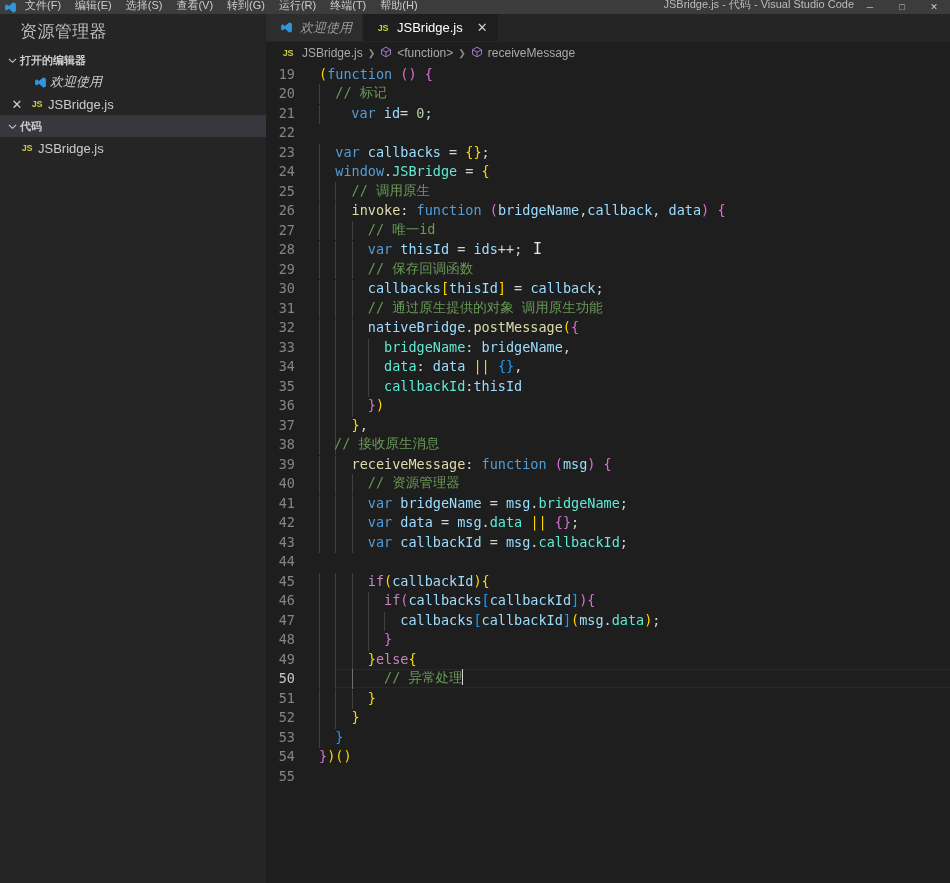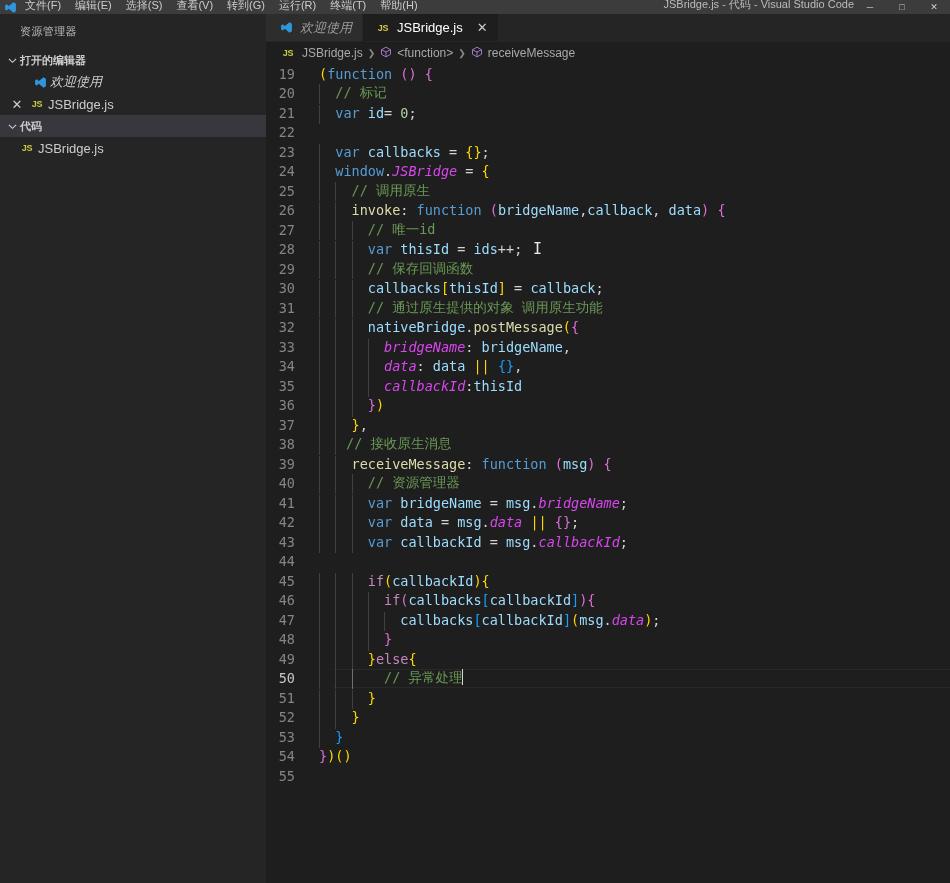--- a/index.html
+++ b/index.html
@@ -42,21 +42,21 @@
   .win-ctrl span { flex:1; display:flex; align-items:center; justify-content:center;
     font-size:9px; color:#cccccc; }
 
   
   .sidebar {
     position:absolute; left:0; top:14px; width:266px; height:869px;
     background:#252526;
   }
   .sidebar-title {
     height:35px; line-height:35px; padding-left:20px;
-    font-size:11px; color:#bbbbbb; letter-spacing:.4px;
+    font-size:17px; color:#bbbbbb; letter-spacing:.4px;
   }
   .section-header {
     height:22px; display:flex; align-items:center;
     font-size:11px; font-weight:bold; color:#cccccc;
     padding-left:4px; user-select:none;
   }
   .section-header.active { background:#37373d; }
   .twisty {
     width:16px; height:22px; display:flex; align-items:center; justify-content:center;
     flex:0 0 auto;
@@ -140,21 +140,21 @@
   }
   .guide.active { background:#707070; }
 
   
   .t-kw      { color:#569cd6; }  
   .t-ctrl    { color:#c586c0; }  
   .t-cmt     { color:#6a9955; }
   .t-num     { color:#b5cea8; }
   .t-var     { color:#9cdcfe; }
   .t-fn      { color:#dcdcaa; }
-  .t-prop    { color:#d946ef;font-style:italic; }
+  .t-prop    { color:#5eead4; }
   .t-p1      { color:#ffd700; }
   .t-p2      { color:#da70d6; }
   .t-p3      { color:#179fff; }
   .t-plain   { color:#d4d4d4; }
 
   .caret {
     display:inline-block; width:1px; height:16px; background:#d4d4d4;
     vertical-align:-3px;
   }
   .ibeam {
@@ -282,38 +282,38 @@
               <path d="M2 5l6 3 6-3M8 8v6.5" stroke="#b180d7" stroke-width="1.2" fill="none"></path>
             </svg>
         </span>
         <span>receiveMessage</span>
       </span>
     </div>
 
     <div class="code-wrap" id="code-wrap">
         <div class="code-line"><span class="ln">19</span><span class="code-text"><span style="padding-left: 0px; position: relative;"><span class="t-p1">(</span><span class="t-kw">function</span><span class="t-plain"> </span><span class="t-p2">(</span><span class="t-p2">)</span><span class="t-plain"> </span><span class="t-p2">{</span></span></span></div>
         <div class="code-line"><span class="ln">20</span><span class="code-text"><span class="guide" style="left: 0px;"></span><span style="padding-left: 16.26px; position: relative;"><span class="t-cmt">// 标记</span></span></span></div>
-        <div class="code-line"><span class="ln">21</span><span class="code-text"><span class="guide" style="left: 0px;"></span><span style="padding-left: 16.26px; position: relative;"><span class="t-kw">var</span><span class="t-plain"> </span><span class="t-var">id</span><span class="t-plain">= </span><span class="t-num">0</span><span class="t-plain">;</span></span></span></div>
+        <div class="code-line"><span class="ln">21</span><span class="code-text"><span class="guide" style="left: 0px;"></span><span style="padding-left: 16.26px; position: relative; margin-left: 16px;"><span class="t-kw">var</span><span class="t-plain"> </span><span class="t-var">id</span><span class="t-plain">= </span><span class="t-num">0</span><span class="t-plain">;</span></span></span></div>
         <div class="code-line"><span class="ln">22</span></div>
         <div class="code-line"><span class="ln">23</span><span class="code-text"><span class="guide" style="left: 0px;"></span><span style="padding-left: 16.26px; position: relative;"><span class="t-kw">var</span><span class="t-plain"> </span><span class="t-var">callbacks</span><span class="t-plain"> = </span><span class="t-p1">{</span><span class="t-p1">}</span><span class="t-plain">;</span></span></span></div>
         <div class="code-line"><span class="ln">24</span><span class="code-text"><span class="guide" style="left: 0px;"></span><span style="padding-left: 16.26px; position: relative;"><span class="t-kw">window</span><span class="t-plain">.</span><span class="t-prop">JSBridge</span><span class="t-plain"> = </span><span class="t-p1">{</span></span></span></div>
         <div class="code-line"><span class="ln">25</span><span class="code-text"><span class="guide" style="left: 0px;"></span><span class="guide" style="left: 16.26px;"></span><span style="padding-left: 32.52px; position: relative;"><span class="t-cmt">// 调用原生</span></span></span></div>
         <div class="code-line"><span class="ln">26</span><span class="code-text"><span class="guide" style="left: 0px;"></span><span class="guide" style="left: 16.26px;"></span><span style="padding-left: 32.52px; position: relative;"><span class="t-fn">invoke</span><span class="t-plain">: </span><span class="t-kw">function</span><span class="t-plain"> </span><span class="t-p2">(</span><span class="t-var">bridgeName</span><span class="t-plain">,</span><span class="t-var">callback</span><span class="t-plain">, </span><span class="t-var">data</span><span class="t-p2">)</span><span class="t-plain"> </span><span class="t-p2">{</span></span></span></div>
         <div class="code-line"><span class="ln">27</span><span class="code-text"><span class="guide" style="left: 0px;"></span><span class="guide" style="left: 16.26px;"></span><span class="guide" style="left: 32.52px;"></span><span style="padding-left: 48.78px; position: relative;"><span class="t-cmt">// 唯一id</span></span></span></div>
         <div class="code-line"><span class="ln">28</span><span class="code-text"><span class="guide" style="left: 0px;"></span><span class="guide" style="left: 16.26px;"></span><span class="guide" style="left: 32.52px;"></span><span style="padding-left: 48.78px; position: relative;"><span class="t-kw">var</span><span class="t-plain"> </span><span class="t-var">thisId</span><span class="t-plain"> = </span><span class="t-var">ids</span><span class="t-plain">++</span><span class="t-plain">;</span></span></span></div>
         <div class="code-line"><span class="ln">29</span><span class="code-text"><span class="guide" style="left: 0px;"></span><span class="guide" style="left: 16.26px;"></span><span class="guide" style="left: 32.52px;"></span><span style="padding-left: 48.78px; position: relative;"><span class="t-cmt">// 保存回调函数</span></span></span></div>
         <div class="code-line"><span class="ln">30</span><span class="code-text"><span class="guide" style="left: 0px;"></span><span class="guide" style="left: 16.26px;"></span><span class="guide" style="left: 32.52px;"></span><span style="padding-left: 48.78px; position: relative;"><span class="t-var">callbacks</span><span class="t-p1">[</span><span class="t-var">thisId</span><span class="t-p1">]</span><span class="t-plain"> = </span><span class="t-var">callback</span><span class="t-plain">;</span></span></span></div>
         <div class="code-line"><span class="ln">31</span><span class="code-text"><span class="guide" style="left: 0px;"></span><span class="guide" style="left: 16.26px;"></span><span class="guide" style="left: 32.52px;"></span><span style="padding-left: 48.78px; position: relative;"><span class="t-cmt">// 通过原生提供的对象 调用原生功能</span></span></span></div>
         <div class="code-line"><span class="ln">32</span><span class="code-text"><span class="guide" style="left: 0px;"></span><span class="guide" style="left: 16.26px;"></span><span class="guide" style="left: 32.52px;"></span><span style="padding-left: 48.78px; position: relative;"><span class="t-var">nativeBridge</span><span class="t-plain">.</span><span class="t-fn">postMessage</span><span class="t-p1">(</span><span class="t-p2">{</span></span></span></div>
         <div class="code-line"><span class="ln">33</span><span class="code-text"><span class="guide" style="left: 0px;"></span><span class="guide" style="left: 16.26px;"></span><span class="guide" style="left: 32.52px;"></span><span class="guide" style="left: 48.78px;"></span><span style="padding-left: 65.04px; position: relative;"><span class="t-prop">bridgeName</span><span class="t-plain">: </span><span class="t-var">bridgeName</span><span class="t-plain">,</span></span></span></div>
         <div class="code-line"><span class="ln">34</span><span class="code-text"><span class="guide" style="left: 0px;"></span><span class="guide" style="left: 16.26px;"></span><span class="guide" style="left: 32.52px;"></span><span class="guide" style="left: 48.78px;"></span><span style="padding-left: 65.04px; position: relative;"><span class="t-prop">data</span><span class="t-plain">: </span><span class="t-var">data</span><span class="t-plain"> </span><span class="t-p1">||</span><span class="t-plain"> </span><span class="t-p3">{</span><span class="t-p3">}</span><span class="t-plain">,</span></span></span></div>
         <div class="code-line"><span class="ln">35</span><span class="code-text"><span class="guide" style="left: 0px;"></span><span class="guide" style="left: 16.26px;"></span><span class="guide" style="left: 32.52px;"></span><span class="guide" style="left: 48.78px;"></span><span style="padding-left: 65.04px; position: relative;"><span class="t-prop">callbackId</span><span class="t-plain">:</span><span class="t-var">thisId</span></span></span></div>
         <div class="code-line"><span class="ln">36</span><span class="code-text"><span class="guide" style="left: 0px;"></span><span class="guide" style="left: 16.26px;"></span><span class="guide" style="left: 32.52px;"></span><span style="padding-left: 48.78px; position: relative;"><span class="t-p2">}</span><span class="t-p1">)</span></span></span></div>
         <div class="code-line"><span class="ln">37</span><span class="code-text"><span class="guide" style="left: 0px;"></span><span class="guide" style="left: 16.26px;"></span><span style="padding-left: 32.52px; position: relative;"><span class="t-p1">}</span><span class="t-plain">,</span></span></span></div>
-        <div class="code-line"><span class="ln">38</span><span class="code-text"><span class="guide" style="left: 0px;"></span><span class="guide" style="left: 16.26px;"></span><span style="padding-left: 27px; position: relative;"><span class="t-cmt">// 接收原生消息</span></span></span></div>
+        <div class="code-line"><span class="ln">38</span><span class="code-text"><span class="guide" style="left: 0px;"></span><span class="guide" style="left: 16.26px;"></span><span style="padding-left: 15px; position: relative;"><span class="t-cmt">// 接收原生消息</span></span></span></div>
         <div class="code-line"><span class="ln">39</span><span class="code-text"><span class="guide" style="left: 0px;"></span><span class="guide" style="left: 16.26px;"></span><span style="padding-left: 32.52px; position: relative;"><span class="t-fn">receiveMessage</span><span class="t-plain">: </span><span class="t-kw">function</span><span class="t-plain"> </span><span class="t-p2">(</span><span class="t-var">msg</span><span class="t-p2">)</span><span class="t-plain"> </span><span class="t-p2">{</span></span></span></div>
         <div class="code-line"><span class="ln">40</span><span class="code-text"><span class="guide" style="left: 0px;"></span><span class="guide" style="left: 16.26px;"></span><span class="guide" style="left: 32.52px;"></span><span style="padding-left: 48.78px; position: relative;"><span class="t-cmt">// 资源管理器</span></span></span></div>
         <div class="code-line"><span class="ln">41</span><span class="code-text"><span class="guide" style="left: 0px;"></span><span class="guide" style="left: 16.26px;"></span><span class="guide" style="left: 32.52px;"></span><span style="padding-left: 48.78px; position: relative;"><span class="t-kw">var</span><span class="t-plain"> </span><span class="t-var">bridgeName</span><span class="t-plain"> = </span><span class="t-var">msg</span><span class="t-plain">.</span><span class="t-prop">bridgeName</span><span class="t-plain">;</span></span></span></div>
         <div class="code-line"><span class="ln">42</span><span class="code-text"><span class="guide" style="left: 0px;"></span><span class="guide" style="left: 16.26px;"></span><span class="guide" style="left: 32.52px;"></span><span style="padding-left: 48.78px; position: relative;"><span class="t-kw">var</span><span class="t-plain"> </span><span class="t-var">data</span><span class="t-plain"> = </span><span class="t-var">msg</span><span class="t-plain">.</span><span class="t-prop">data</span><span class="t-plain"> </span><span class="t-p1">||</span><span class="t-plain"> </span><span class="t-p2">{</span><span class="t-p2">}</span><span class="t-plain">;</span></span></span></div>
         <div class="code-line"><span class="ln">43</span><span class="code-text"><span class="guide" style="left: 0px;"></span><span class="guide" style="left: 16.26px;"></span><span class="guide" style="left: 32.52px;"></span><span style="padding-left: 48.78px; position: relative;"><span class="t-kw">var</span><span class="t-plain"> </span><span class="t-var">callbackId</span><span class="t-plain"> = </span><span class="t-var">msg</span><span class="t-plain">.</span><span class="t-prop">callbackId</span><span class="t-plain">;</span></span></span></div>
         <div class="code-line"><span class="ln">44</span></div>
         <div class="code-line"><span class="ln">45</span><span class="code-text"><span class="guide" style="left: 0px;"></span><span class="guide" style="left: 16.26px;"></span><span class="guide" style="left: 32.52px;"></span><span style="padding-left: 48.78px; position: relative;"><span class="t-ctrl">if</span><span class="t-p1">(</span><span class="t-var">callbackId</span><span class="t-p1">)</span><span class="t-p1">{</span></span></span></div>
         <div class="code-line"><span class="ln">46</span><span class="code-text"><span class="guide" style="left: 0px;"></span><span class="guide" style="left: 16.26px;"></span><span class="guide" style="left: 32.52px;"></span><span class="guide" style="left: 48.78px;"></span><span style="padding-left: 65.04px; position: relative;"><span class="t-ctrl">if</span><span class="t-p2">(</span><span class="t-var">callbacks</span><span class="t-p3">[</span><span class="t-var">callbackId</span><span class="t-p3">]</span><span class="t-p2">)</span><span class="t-p2">{</span></span></span></div>
         <div class="code-line"><span class="ln">47</span><span class="code-text"><span class="guide" style="left: 0px;"></span><span class="guide" style="left: 16.26px;"></span><span class="guide" style="left: 32.52px;"></span><span class="guide" style="left: 48.78px;"></span><span class="guide" style="left: 65.04px;"></span><span style="padding-left: 81.3px; position: relative;"><span class="t-var">callbacks</span><span class="t-p3">[</span><span class="t-var">callbackId</span><span class="t-p3">]</span><span class="t-p1">(</span><span class="t-var">msg</span><span class="t-plain">.</span><span class="t-prop">data</span><span class="t-p1">)</span><span class="t-plain">;</span></span></span></div>
         <div class="code-line"><span class="ln">48</span><span class="code-text"><span class="guide" style="left: 0px;"></span><span class="guide" style="left: 16.26px;"></span><span class="guide" style="left: 32.52px;"></span><span class="guide" style="left: 48.78px;"></span><span style="padding-left: 65.04px; position: relative;"><span class="t-p2">}</span></span></span></div>

